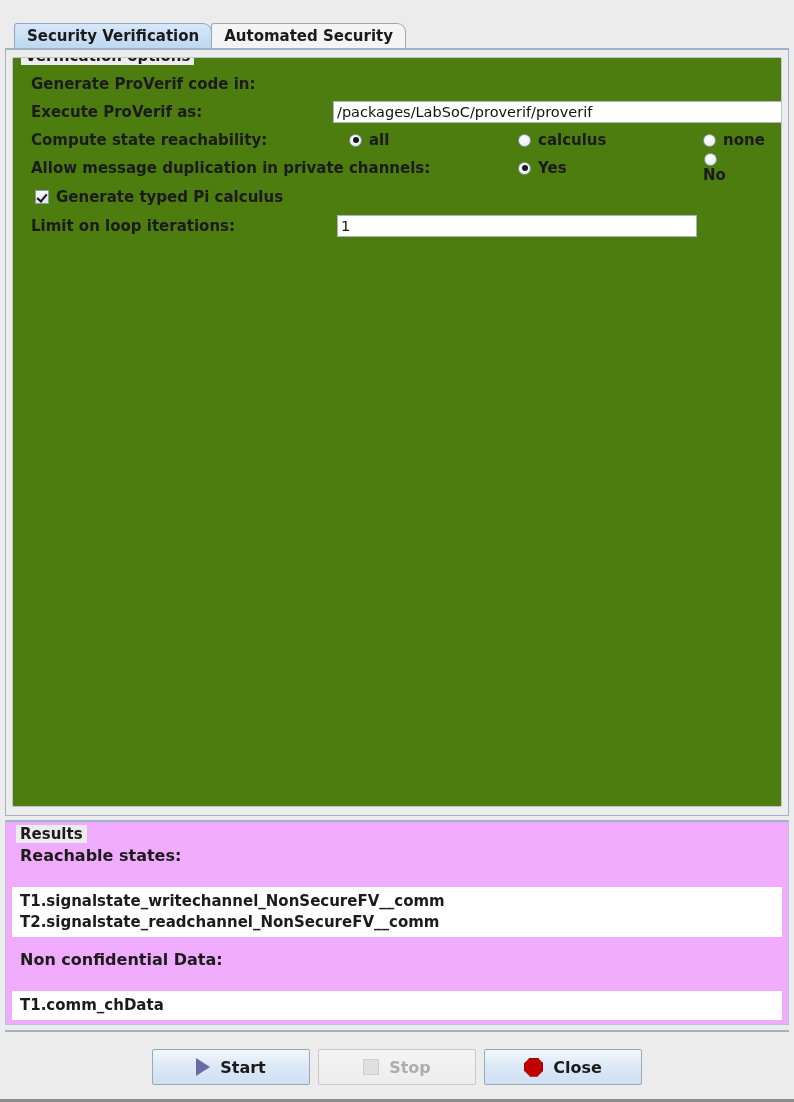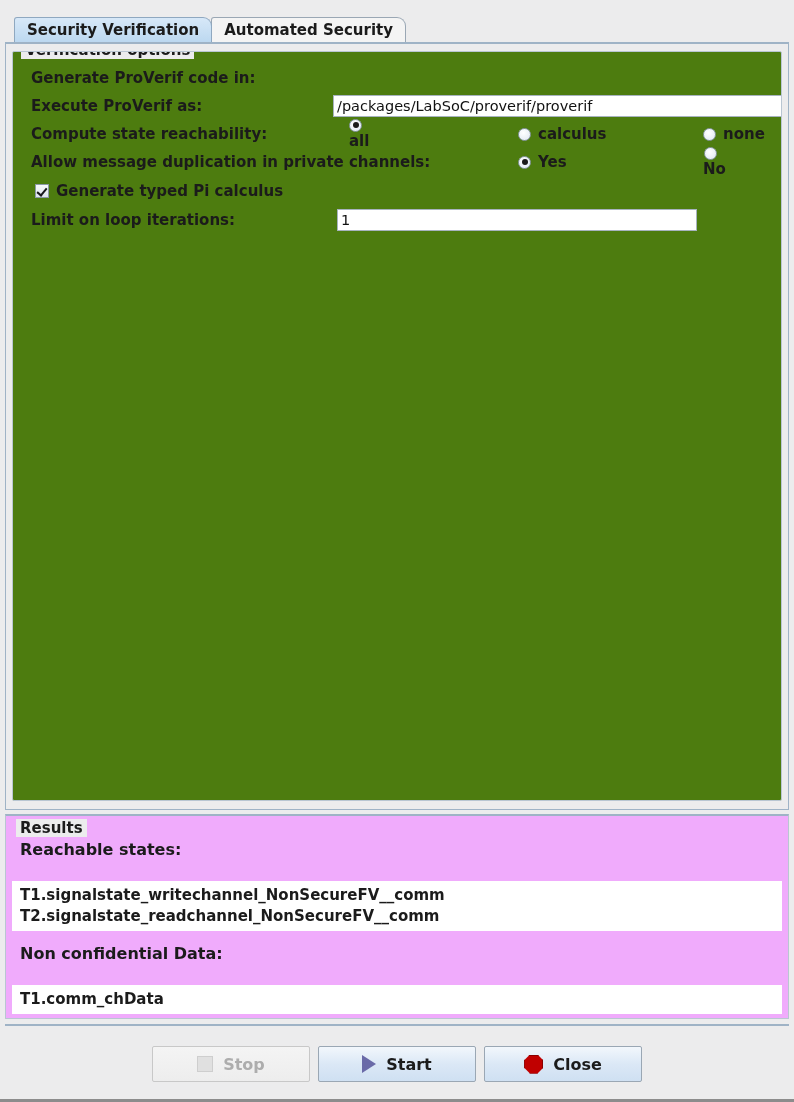--- a/index.html
+++ b/index.html
@@ -22,21 +22,21 @@
     height: 1102px;
     background: #ececed;
     box-sizing: border-box;
     display: flex;
     flex-direction: column;
   }
 
   
   .tabstrip {
     position: relative;
-    height: 42px;
+    height: 48px;
     padding: 22px 0 0 14px;
     box-sizing: border-box;
     display: flex;
     align-items: flex-end;
     background: #ececed;
   }
   .tab {
     position: relative;
     height: 25px;
     line-height: 24px;
@@ -172,21 +172,21 @@
     margin-top: -3px;
     border-radius: 50%;
     background: #1a1a1a;
   }
   .radio-label {
     font-weight: bold;
     font-size: 15px;
     color: #1b1b1b;
   }
 
-  .r-all   { position: absolute; left: 336px; flex-direction: column; }
+  .r-all   { position: absolute; left: 336px; }
   .r-sel   { position: absolute; left: 505px; }
   .r-none  { position: absolute; left: 690px; }
   .r-yes   { position: absolute; left: 505px; }
   .r-no    { position: absolute; left: 690px; flex-direction: column; }
 
   
   .check-row {
     height: 30px;
     display: flex;
     align-items: center;
@@ -415,28 +415,28 @@
 
       <div class="res-heading">Non confidential Data:</div>
       <div class="res-box">
         <div>T1.comm_chData</div>
       </div>
 
     </div>
   </div>
 
   <div class="buttonbar">
+    <div class="btn">
+      <span class="icon-play"></span>
+      <span>Start</span>
+    </div>
     <div class="btn disabled">
       <span class="icon-square"></span>
       <span>Stop</span>
     </div>
     <div class="btn">
-      <span class="icon-play"></span>
-      <span>Start</span>
-    </div>
-    <div class="btn">
       <span class="icon-stop"></span>
       <span>Close</span>
     </div>
   </div>
 
   <div class="bottom-rule"></div>
 </div>
 
 </body></html>

